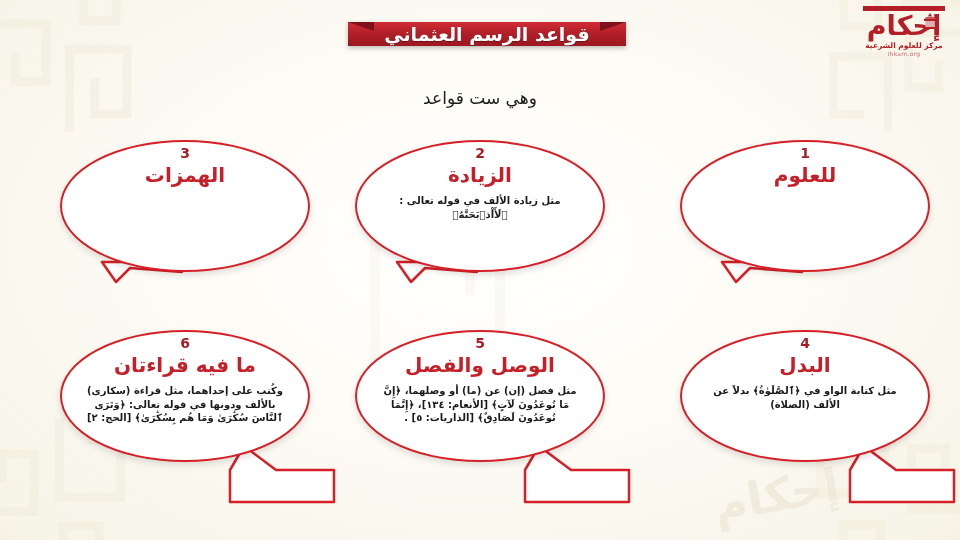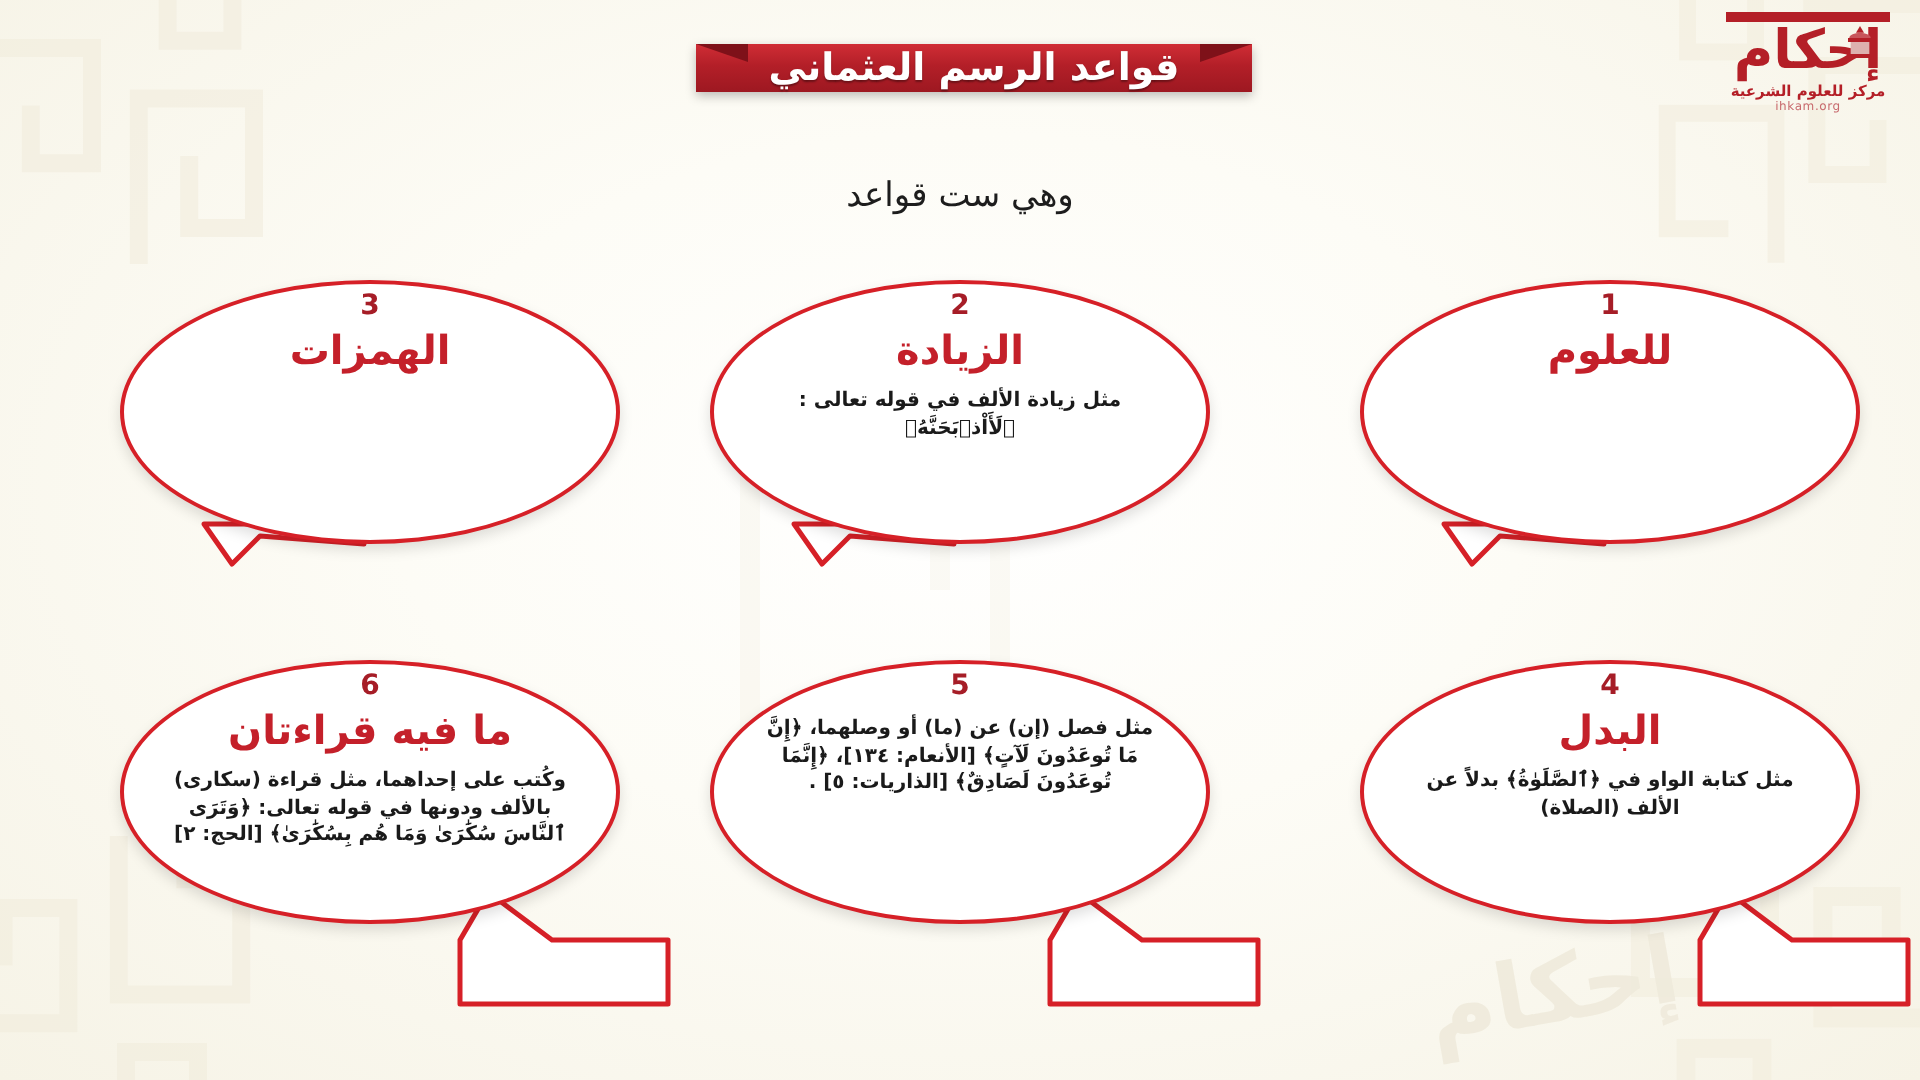--- a/index.html
+++ b/index.html
@@ -324,20 +324,21 @@
     </div>
   </div>
 
   <div class="bubble" id="bubble-5">
     <svg class="tail-box" viewBox="0 0 126 64">
       <path d="M18 2 L4 26 L4 58 L108 58 L108 26 L50 26 Z" fill="#ffffff" stroke="#d62027" stroke-width="2.5" stroke-linejoin="round"></path>
     </svg>
     <div class="oval"></div>
     <div class="content small-body">
       <div class="num">5</div>
+      <div class="head">الوصل والفصل</div>
       <div class="body">مثل فصل (إن) عن (ما) أو وصلهما، ﴿إِنَّ مَا تُوعَدُونَ لَآتٍ﴾ [الأنعام: ١٣٤]، ﴿إِنَّمَا تُوعَدُونَ لَصَادِقٌ﴾ [الذاريات: ٥] .</div>
     </div>
   </div>
 
   <div class="bubble" id="bubble-6">
     <svg class="tail-box" viewBox="0 0 126 64">
       <path d="M18 2 L4 26 L4 58 L108 58 L108 26 L50 26 Z" fill="#ffffff" stroke="#d62027" stroke-width="2.5" stroke-linejoin="round"></path>
     </svg>
     <div class="oval"></div>
     <div class="content small-body">

